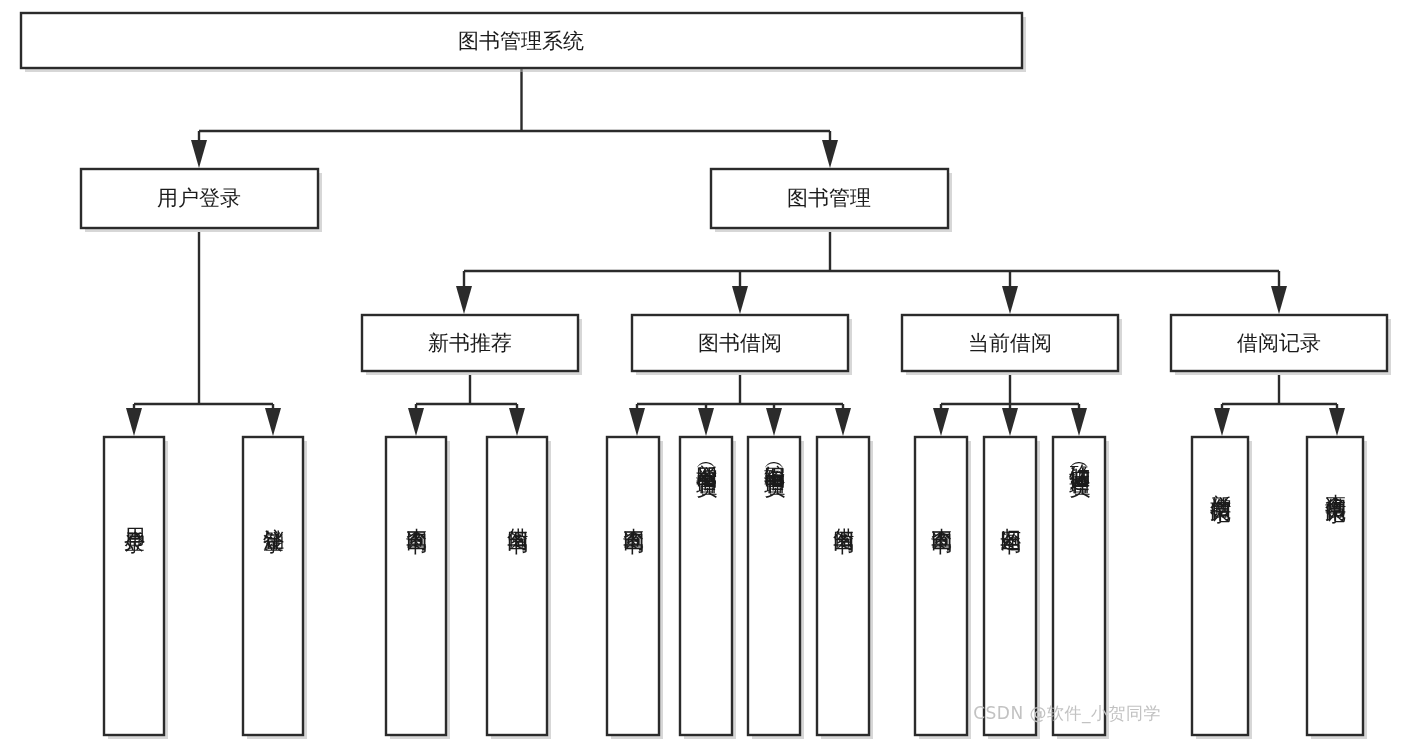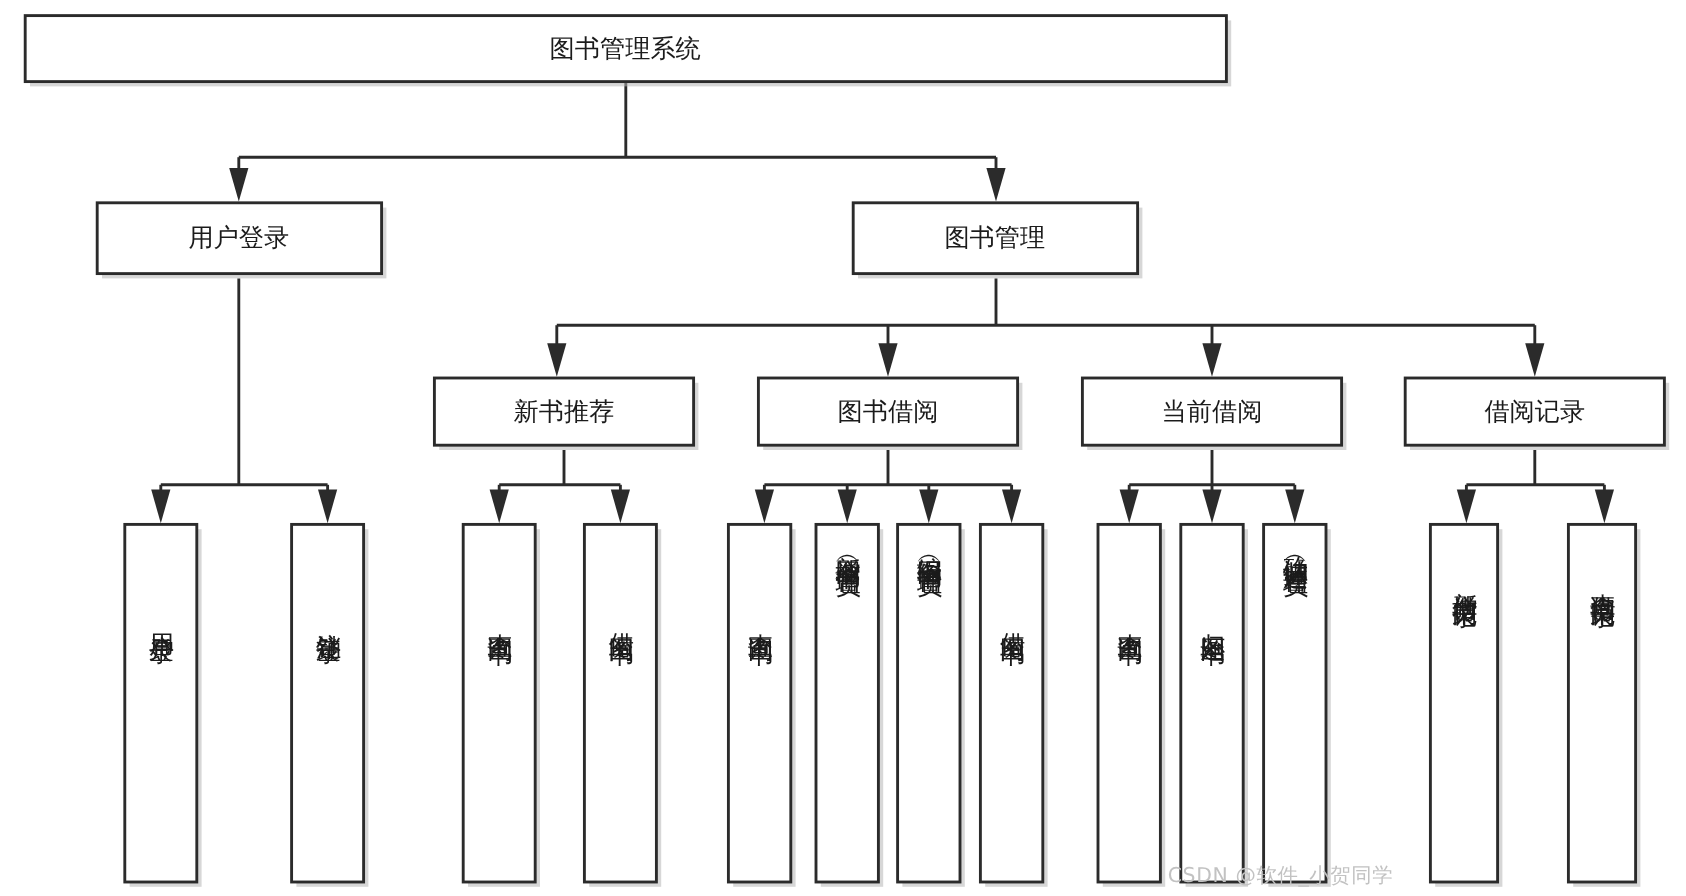--- a/index.html
+++ b/index.html
@@ -65,21 +65,21 @@
     font-family: "DejaVu Sans", "Liberation Sans", sans-serif;
     font-size: 21px;
     line-height: 1.12;
     color: #1b1b1b;
     letter-spacing: 2px;
     white-space: nowrap;
   }
   .watermark {
     position: absolute;
     right: 6px;
-    bottom: 6px;
+    bottom: 22px;
     font-family: "DejaVu Sans", "Liberation Sans", sans-serif;
     font-size: 17px;
     color: #c2c2c2;
     letter-spacing: 0.5px;
     white-space: nowrap;
     margin-top: 12px;
   }
 </style>
 </head>
 <body>

